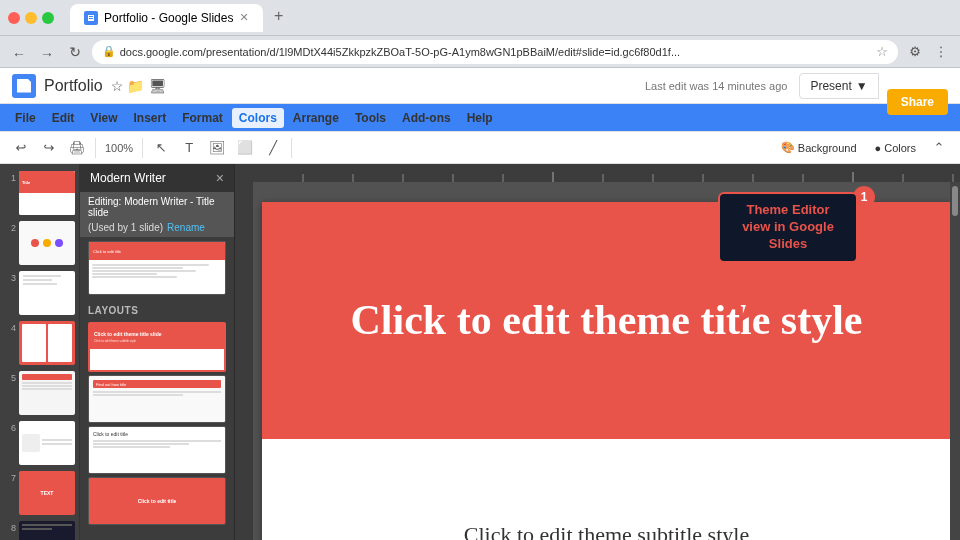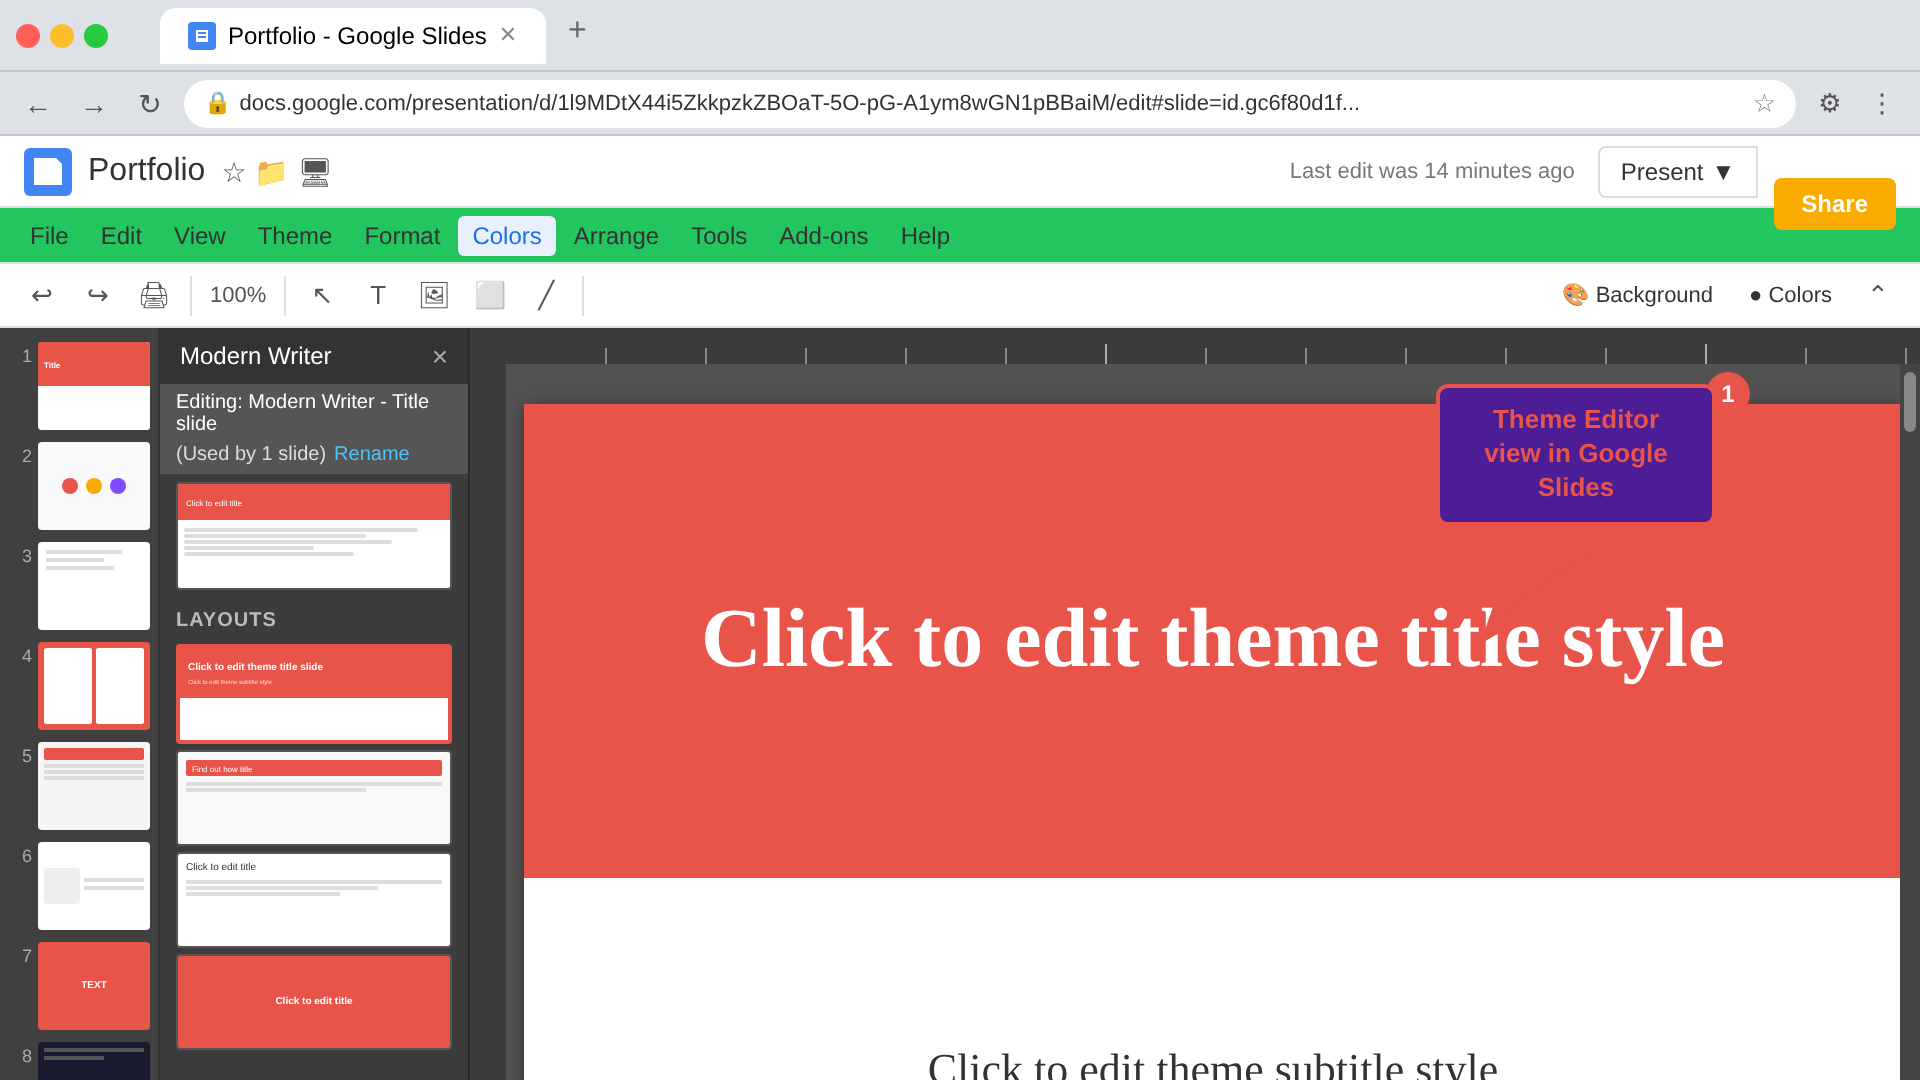--- a/index.html
+++ b/index.html
@@ -13,21 +13,21 @@
       align-items: center;
       padding: 0 8px;
       gap: 6px;
       border-bottom: 1px solid #c0c4cc;
     }
     .traffic-lights { display: flex; gap: 5px; align-items: center; }
     .tl { width: 12px; height: 12px; border-radius: 50%; }
     .tl-red { background: #ff5f57; }
     .tl-yellow { background: #ffbd2e; }
     .tl-green { background: #28c840; }
-    .tab-bar { display: flex; align-items: flex-start; margin-left: 20px; }
+    .tab-bar { display: flex; align-items: flex-start; margin-left: 10px; }
     .tab { background: #fff; border-radius: 8px 8px 0 0; padding: 6px 14px; font-size: 12px; display: flex; align-items: center; gap: 6px; height: 28px; }
     .tab-favicon { width: 14px; height: 14px; background: #4285f4; border-radius: 2px; font-size: 8px; color: white; display: flex; align-items: center; justify-content: center; }
     .tab-close { color: #888; font-size: 11px; cursor: pointer; }
     .new-tab-btn { width: 24px; height: 24px; display: flex; align-items: center; justify-content: center; font-size: 16px; color: #666; cursor: pointer; margin-left: 4px; }
 
     
     .address-bar-row {
       background: #dee1e6;
       height: 32px;
       display: flex;
@@ -58,29 +58,30 @@
     .app-title { font-size: 16px; color: #333; font-weight: 400; margin-right: 8px; }
     .app-title-actions { display: flex; gap: 4px; align-items: center; }
     .title-icon-btn { color: #555; font-size: 14px; cursor: pointer; }
     .spacer { flex: 1; }
     .last-edit { font-size: 11px; color: #777; margin-right: 12px; }
     .present-btn { background: #fff; border: 1px solid #dadce0; border-radius: 4px 0 0 4px; padding: 5px 10px; font-size: 12px; color: #333; cursor: pointer; display: flex; align-items: center; gap: 4px; }
     .share-btn { background: #f9ab00; border: none; border-radius: 4px; padding: 6px 14px; font-size: 12px; font-weight: 600; color: #fff; cursor: pointer; margin-left: 8px; margin-top: 32px; }
 
     
     .menu-bar {
-      background: #22c55e;
+      background: #3b82f6;
       height: 28px;
       display: flex;
       align-items: center;
       padding: 0 8px;
       border-bottom: 1px solid #e0e0e0;
       font-size: 12px;
       color: #333;
       gap: 2px;
+      font-weight: bold;
     }
     .menu-item { padding: 3px 7px; border-radius: 3px; cursor: pointer; }
     .menu-item.active { background: #e8f0fe; color: #1a73e8; }
 
     
     .toolbar {
       background: #fff;
       height: 32px;
       display: flex;
       align-items: center;
@@ -259,21 +260,21 @@
       left: 0;
       right: 0;
       bottom: 0;
       pointer-events: none;
       z-index: 100;
     }
     .callout-box {
       position: absolute;
       top: 28px;
       right: 102px;
-      background: #4c1d95;
+      background: #0f172a;
       border: 2px solid #e8534a;
       border-radius: 6px;
       padding: 8px 12px;
       width: 140px;
       text-align: center;
       font-size: 13px;
       font-weight: bold;
       color: #e8534a;
       line-height: 1.3;
     }
@@ -378,21 +379,21 @@
     <span>Present</span>
     <span>▼</span>
   </div>
   <button class="share-btn">Share</button>
 </div>
 
 <div class="menu-bar">
   <span class="menu-item">File</span>
   <span class="menu-item">Edit</span>
   <span class="menu-item">View</span>
-  <span class="menu-item">Theme</span>
+  <span class="menu-item">Insert</span>
   <span class="menu-item">Format</span>
   <span class="menu-item active">Colors</span>
   <span class="menu-item">Arrange</span>
   <span class="menu-item">Tools</span>
   <span class="menu-item">Add-ons</span>
   <span class="menu-item">Help</span>
 </div>
 
 <div class="toolbar">
   <div class="toolbar-btn">↩</div>

